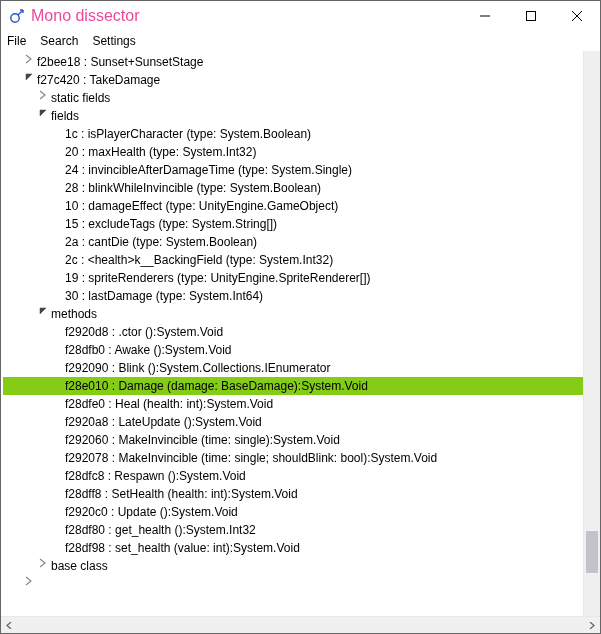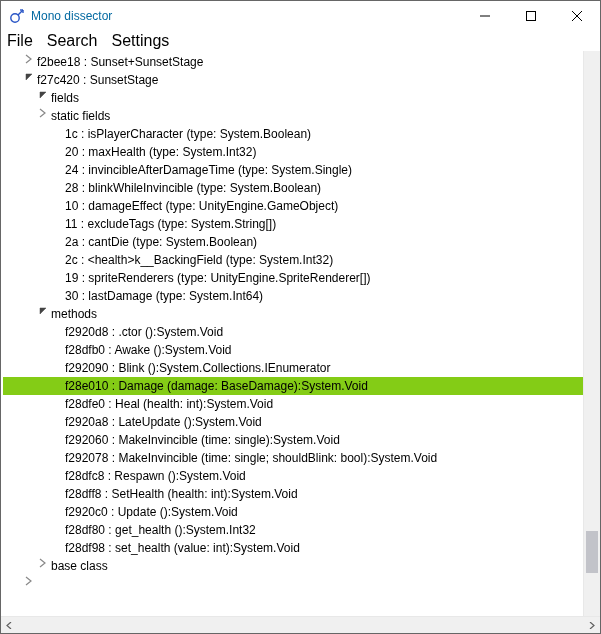--- a/index.html
+++ b/index.html
@@ -20,36 +20,36 @@
     align-items: center;
     background: #fff;
     padding-left: 8px;
   }
   .titlebar .app-icon {
     width: 16px; height: 16px;
     margin-right: 6px;
   }
   .titlebar .title {
     flex: 1;
-    font-size: 12px;
-    color: #0369a1;
+    font-size: 16px;
+    color: #ec4899;
   }
   .winbtn {
     width: 46px; height: 30px;
     display: flex; align-items: center; justify-content: center;
     color: #000;
   }
   .winbtn svg { display:block; }
   .menubar {
     height: 20px;
     display: flex;
     align-items: center;
     padding: 0 6px;
     gap: 14px;
-    font-size: 16px;
+    font-size: 12px;
     color: #000;
   }
   .menubar span { cursor: default; }
   .tree-wrap {
     flex: 1;
     display: flex;
     overflow: hidden;
   }
   .tree {
     flex: 1;
@@ -159,45 +159,45 @@
         </span>
         <span class="label">f2bee18 : Sunset+SunsetStage</span>
       </div>
       <div class="row">
         <span class="spacer"></span>
         <span class="caret">
           <svg width="10" height="10">
             <path d="M2 2 L8 2 L2 8 Z" fill="#444" stroke="#444" stroke-width="0.5"></path>
           </svg>
         </span>
-        <span class="label">f27c420 : SunsetStage</span>
+        <span class="label">f27c420 : TakeDamage</span>
+      </div>
+      <div class="row">
+        <span class="spacer"></span>
+        <span class="spacer"></span>
+        <span class="caret">
+          <svg width="10" height="10">
+            <path d="M2 1 L7 5 L2 9" fill="none" stroke="#888" stroke-width="1.2"></path>
+          </svg>
+        </span>
+        <span class="label">static fields</span>
       </div>
       <div class="row">
         <span class="spacer"></span>
         <span class="spacer"></span>
         <span class="caret">
           <svg width="10" height="10">
             <path d="M2 2 L8 2 L2 8 Z" fill="#444" stroke="#444" stroke-width="0.5"></path>
           </svg>
         </span>
         <span class="label">fields</span>
       </div>
       <div class="row">
         <span class="spacer"></span>
         <span class="spacer"></span>
-        <span class="caret">
-          <svg width="10" height="10">
-            <path d="M2 1 L7 5 L2 9" fill="none" stroke="#888" stroke-width="1.2"></path>
-          </svg>
-        </span>
-        <span class="label">static fields</span>
-      </div>
-      <div class="row">
-        <span class="spacer"></span>
-        <span class="spacer"></span>
         <span class="spacer"></span>
         <span class="spacer"></span>
         <span class="label">1c : isPlayerCharacter (type: System.Boolean)</span>
       </div>
       <div class="row">
         <span class="spacer"></span>
         <span class="spacer"></span>
         <span class="spacer"></span>
         <span class="spacer"></span>
         <span class="label">20 : maxHealth (type: System.Int32)</span>
@@ -221,21 +221,21 @@
         <span class="spacer"></span>
         <span class="spacer"></span>
         <span class="spacer"></span>
         <span class="label">10 : damageEffect (type: UnityEngine.GameObject)</span>
       </div>
       <div class="row">
         <span class="spacer"></span>
         <span class="spacer"></span>
         <span class="spacer"></span>
         <span class="spacer"></span>
-        <span class="label">11 : excludeTags (type: System.String[])</span>
+        <span class="label">15 : excludeTags (type: System.String[])</span>
       </div>
       <div class="row">
         <span class="spacer"></span>
         <span class="spacer"></span>
         <span class="spacer"></span>
         <span class="spacer"></span>
         <span class="label">2a : cantDie (type: System.Boolean)</span>
       </div>
       <div class="row">
         <span class="spacer"></span>

